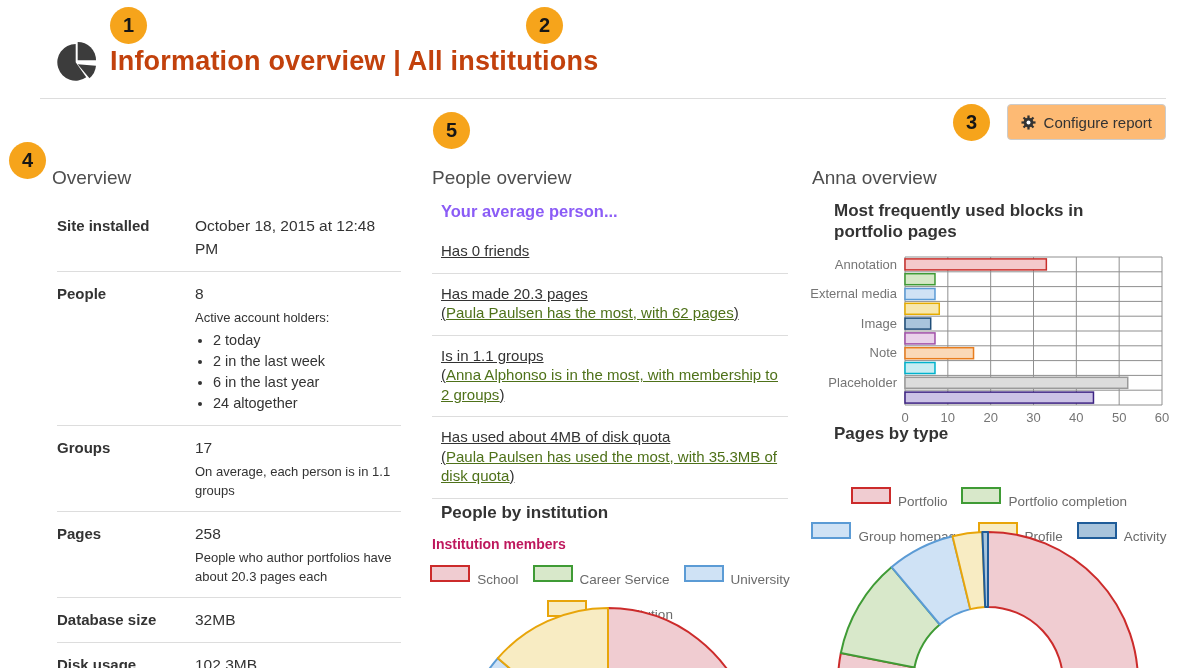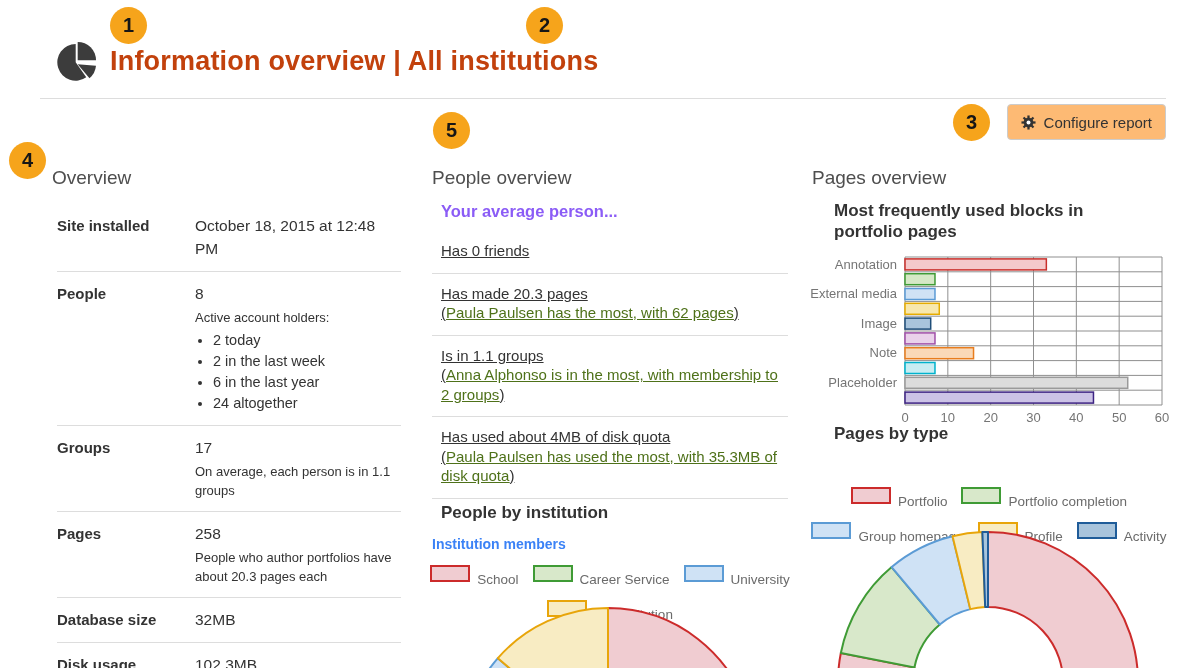--- a/index.html
+++ b/index.html
@@ -29,21 +29,21 @@
   .olabel{width:138px;flex-shrink:0;font-weight:700;font-size:15px;line-height:23px;color:#333;}
   .oval{width:206px;font-size:15.5px;line-height:23px;color:#333;}
   .onote{font-size:13px;line-height:19px;margin-top:3px;}
   .obullets{margin:3px 0 0 18px;padding:0;font-size:14.5px;line-height:21px;}
   
   .avg-block{position:absolute;left:432px;top:198px;width:356px;}
   .avg-h{font-size:16.5px;font-weight:700;color:#8b5cf6;margin:4px 0 10px 9px;}
   .prow{padding:10px 0 12px 9px;border-bottom:1px solid #ddd;font-size:15px;line-height:19.5px;color:#333;text-decoration:underline;}
   .plink{color:#4e7119;text-decoration:underline;cursor:pointer;}
   .byinst-h{position:absolute;left:441px;top:503px;}
-  .inst-members{position:absolute;left:432px;top:536px;font-size:14px;font-weight:700;color:#3b82f6;}
+  .inst-members{position:absolute;left:432px;top:536px;font-size:14px;font-weight:700;color:#be185d;}
   
   .legend{position:absolute;}
   .legend-row{display:flex;justify-content:center;align-items:center;gap:14px;margin-bottom:8px;}
   .legend-item{display:flex;align-items:center;}
   .swatch{width:36px;height:13px;border:2px solid;margin-right:7px;box-sizing:content-box;}
   .legend-label{font-size:13.5px;color:#6b6b6b;white-space:nowrap;margin-top:12px;}
   
   .chart-svg{position:absolute;}
   svg text{font-family:"Liberation Sans",sans-serif;}
   .blocks-title{position:absolute;left:834px;top:200px;width:312px;font-size:17px;font-weight:700;line-height:21px;color:#333;}
@@ -171,21 +171,21 @@
       </div>
     </div>
   </div>
 <svg class="chart-svg" id="institution-pie" style="left:420px;top:600px;" width="378" height="300">
     <path d="M188,154 L188,8 A146,146 0 0 1 256.7227740961386,282.81451905950314 Z" fill="#f0ccd1" stroke="#cc2b2b" stroke-width="2" stroke-linejoin="round"></path>
     <path d="M188,154 L256.7227740961386,282.81451905950314 A146,146 0 0 1 49.1457486209076,199.11648117874233 Z" fill="#d8e8ca" stroke="#3f9b35" stroke-width="2" stroke-linejoin="round"></path>
     <path d="M188,154 L49.1457486209076,199.11648117874233 A146,146 0 0 1 77.8792984125288,58.1384796600684 Z" fill="#cfe2f5" stroke="#5b9bd5" stroke-width="2" stroke-linejoin="round"></path>
     <path d="M188,154 L77.8792984125288,58.1384796600684 A146,146 0 0 1 187.99999999999997,8 Z" fill="#f8ecc3" stroke="#e8a50a" stroke-width="2" stroke-linejoin="round"></path>
   </svg>
 
-<h3 class="h3section" style="left:812px;top:148px;">Pages overview</h3>
+<h3 class="h3section" style="left:812px;top:148px;">Anna overview</h3>
 
 <div class="blocks-title">Most frequently used blocks in portfolio pages</div>
 <svg class="chart-svg" id="blocks-chart" style="left:810px;top:251px;" width="366" height="180">
     <line x1="95" y1="6" x2="352" y2="6" stroke="#8f8f8f" stroke-width="1"></line>
     <line x1="95" y1="20.8" x2="352" y2="20.8" stroke="#8f8f8f" stroke-width="1"></line>
     <line x1="95" y1="35.6" x2="352" y2="35.6" stroke="#8f8f8f" stroke-width="1"></line>
     <line x1="95" y1="50.400000000000006" x2="352" y2="50.400000000000006" stroke="#8f8f8f" stroke-width="1"></line>
     <line x1="95" y1="65.2" x2="352" y2="65.2" stroke="#8f8f8f" stroke-width="1"></line>
     <line x1="95" y1="80" x2="352" y2="80" stroke="#8f8f8f" stroke-width="1"></line>
     <line x1="95" y1="94.80000000000001" x2="352" y2="94.80000000000001" stroke="#8f8f8f" stroke-width="1"></line>

